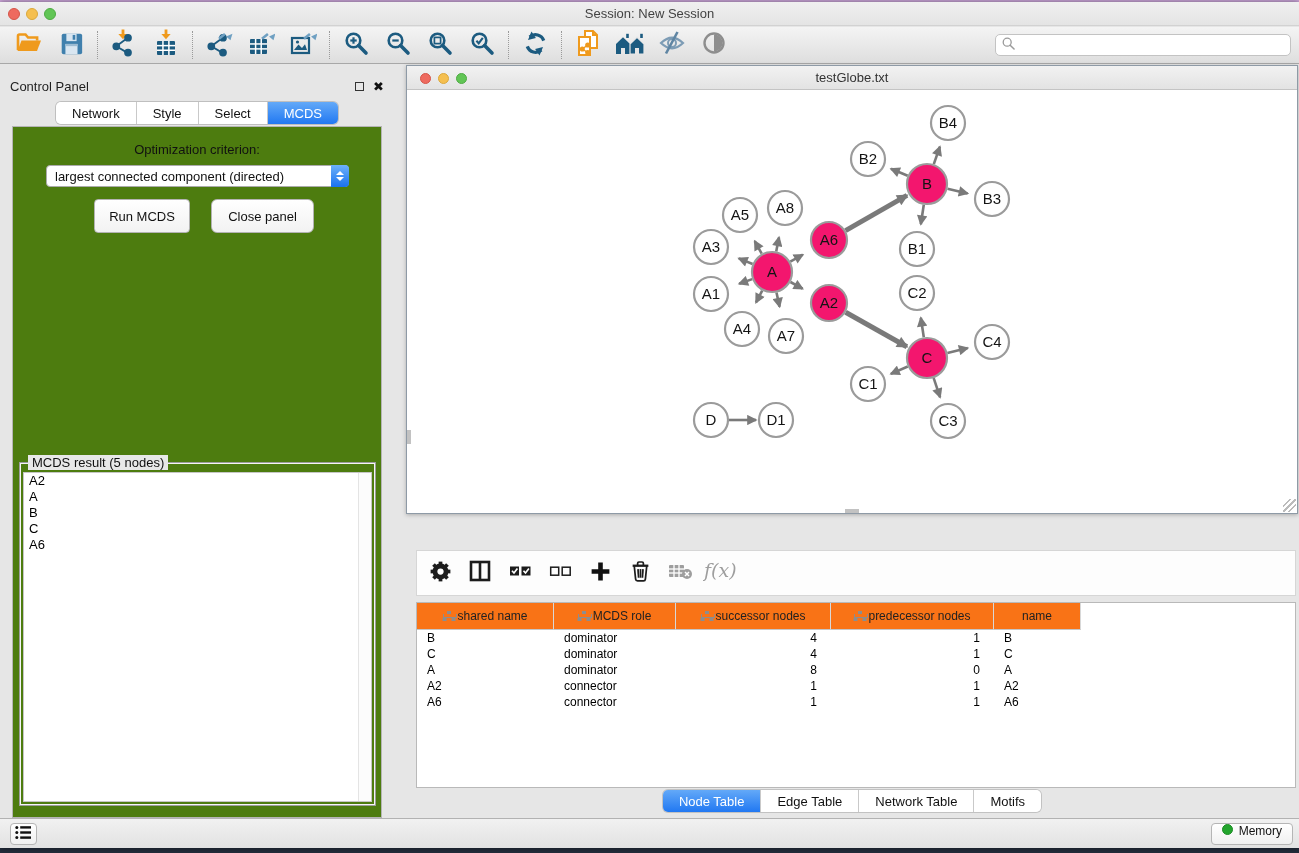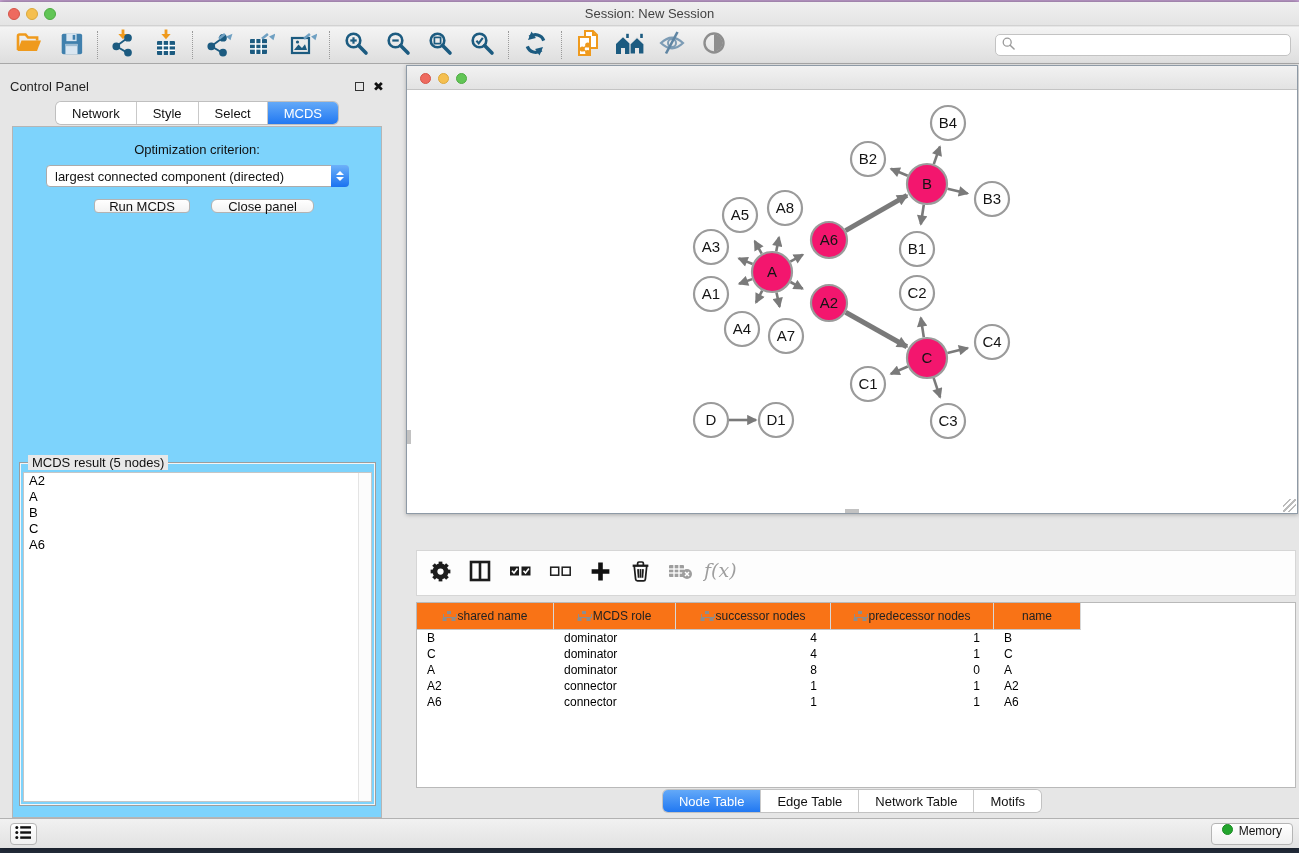--- a/index.html
+++ b/index.html
@@ -36,38 +36,38 @@
   .panel-title { font-size:13px; color:#1f1f1f; }
   .panel-ctl { display:flex; gap:9px; align-items:center; }
   .float-box { width:9px; height:9px; border:1.4px solid #333; display:inline-block; }
   .close-x { font-size:13px; color:#111; font-weight:bold; line-height:9px; }
 
   
   .control-panel { position:absolute; left:4px; top:66px; width:386px; height:747px;margin-top:6px; }
   .cp-header { position:absolute; top:0; left:6px; right:6px; height:24px;
     display:flex; align-items:center; justify-content:space-between; }
   .cp-content { position:absolute; left:8px; top:52px; width:370px; height:692px;
-    background:#7dd3fc; border:1px solid #b5b5b5; }
+    background:#4d7c0f; border:1px solid #b5b5b5; }
   .seg-tabs { position:absolute; top:28px; left:50%; transform:translateX(-50%);
     display:flex; z-index:3; border-radius:5px; box-shadow:0 0 0 1px #bfbfbf; overflow:hidden; }
   .seg-tab { height:22px; padding:0 16px; display:flex; align-items:center; font-size:13px;
     background:#fff; color:#111; border-right:1px solid #c9c9c9; cursor:default; }
   .seg-tab:last-child { border-right:none; }
   .seg-tab.active { background:linear-gradient(#63a9f8,#2178f2); color:#fff; }
   .opt-label { position:absolute; top:15px; left:0; right:0; text-align:center; font-size:13px; color:#111; }
   .dropdown { position:absolute; top:38px; left:33px; width:303px; height:22px; background:#fff;
     border:1px solid #ababab; border-radius:4px; display:flex; align-items:center; cursor:default; }
   .dropdown .val { flex:1; font-size:13px; padding-left:8px; color:#111; white-space:nowrap; }
   .dd-stepper { width:18px; height:22px; margin:-1px -1px -1px 0; border-radius:0 4px 4px 0;
     background:linear-gradient(#6db1f9,#1a72f0); display:flex; flex-direction:column;
     align-items:center; justify-content:center; gap:2px; }
   .dd-stepper i { width:0; height:0; border-left:4px solid transparent; border-right:4px solid transparent; }
   .dd-stepper i.up { border-bottom:4.5px solid #fff; }
   .dd-stepper i.down { border-top:4.5px solid #fff; }
-  .mac-btn { position:absolute; top:72px; height:14px; background:linear-gradient(#ffffff,#f2f2f2);
+  .mac-btn { position:absolute; top:72px; height:34px; background:linear-gradient(#ffffff,#f2f2f2);
     border:1px solid #b3b3b3; border-radius:4px; font-size:13px; color:#111;
     display:flex; align-items:center; justify-content:center; cursor:default; }
   .groupbox { position:absolute; left:6px; top:335px; width:357px; height:344px;
     border:1px solid #9d9d9d; box-shadow:inset 0 0 0 1px #f5f5f5; }
   .groupbox-label { position:absolute; top:-8px; left:8px; background:#e8e8e8;
     padding:0 4px; font-size:13px; color:#111; }
   .result-list { position:absolute; left:3px; top:9px; right:3px; bottom:3px;
     background:#fff; border:1px solid #c6c6c6; overflow:hidden; }
   .result-scroll { position:absolute; top:0; right:0; bottom:0; width:13px;
     background:#fcfcfc; border-left:1px solid #e4e4e4; }
@@ -364,20 +364,21 @@
           </div>
       </div>
     </div>
   </div>
 
   <div class="net-window">
     <div class="net-titlebar">
       <span class="ntl" style="left:13px; background:#ee6a5f; border:1px solid #d55549;"></span>
       <span class="ntl" style="left:31px; background:#f5bf4f; border:1px solid #dba83b;"></span>
       <span class="ntl" style="left:49px; background:#61c555; border:1px solid #4eab43;"></span>
+      <div class="net-title">testGlobe.txt</div>
     </div>
     <div class="net-canvas">
       <svg id="graph-svg" width="890" height="423" viewBox="0 0 890 423">
           <defs>
     <marker id="mthin" viewBox="0 0 10 10" refX="8.5" refY="5" markerWidth="4.4" markerHeight="4" orient="auto">
               <path d="M0 0 L10 5 L0 10 z" fill="#7a7a7a"></path>
             </marker>
     <marker id="mthick" viewBox="0 0 10 10" refX="8.5" refY="5" markerWidth="2.5" markerHeight="2.3" orient="auto">
               <path d="M0 0 L10 5 L0 10 z" fill="#7a7a7a"></path>
             </marker>

